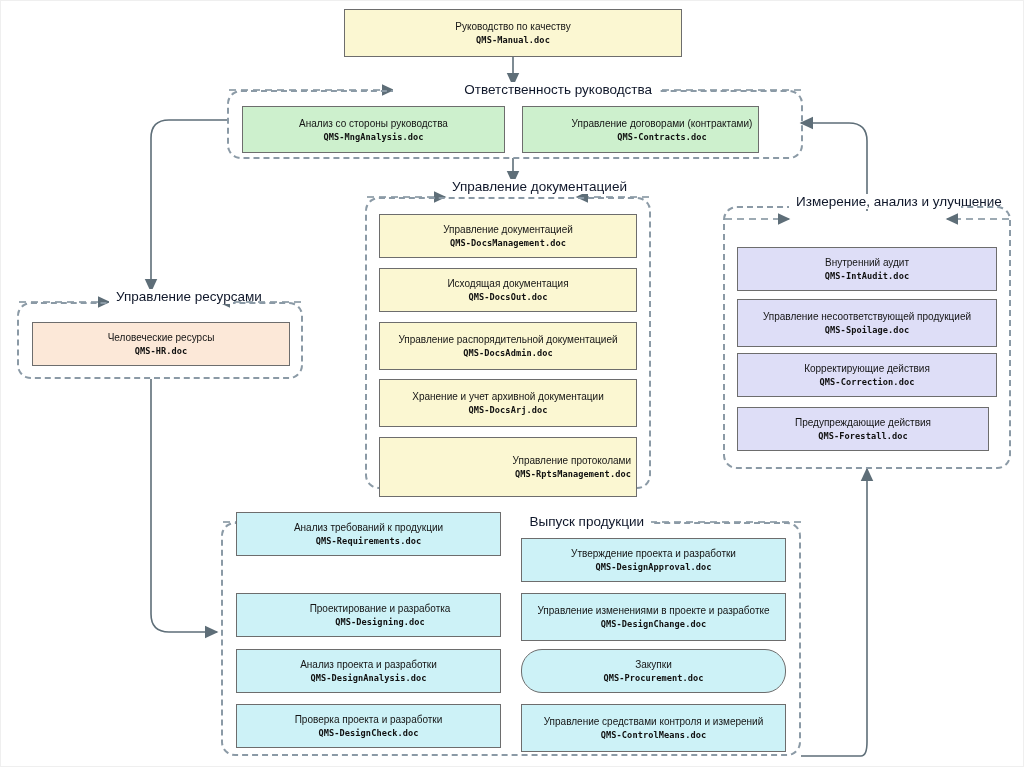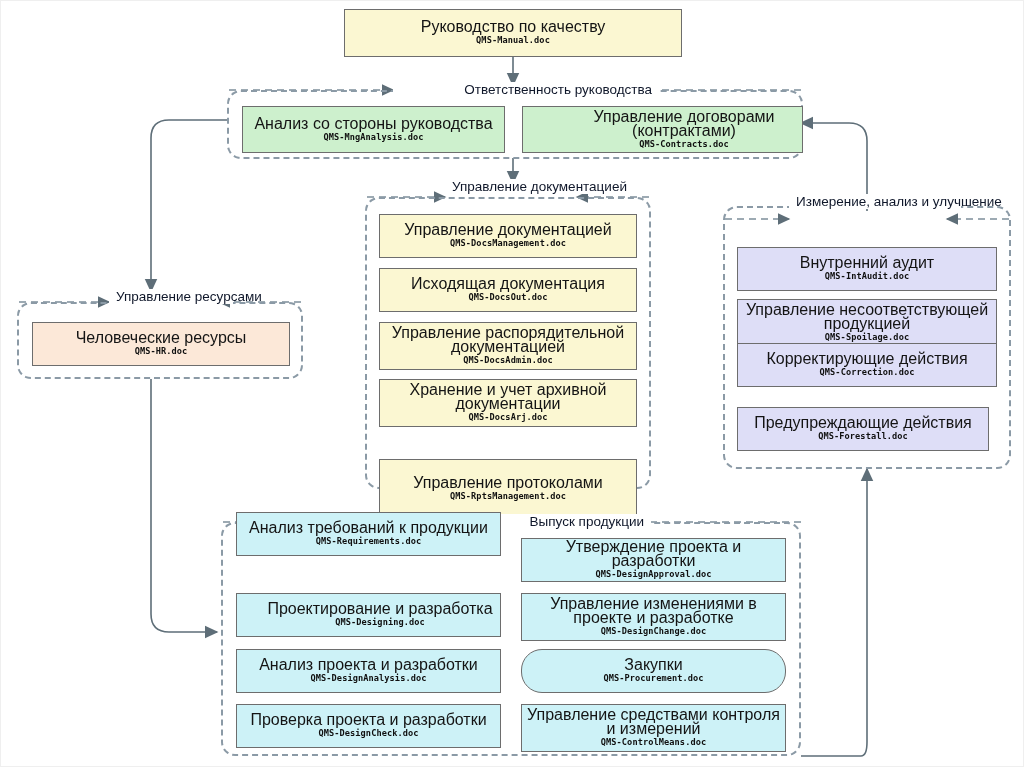--- a/index.html
+++ b/index.html
@@ -12,21 +12,21 @@
 
   
   .group{position:absolute;border:2px dashed #8b9aa6;border-radius:14px;box-sizing:border-box;background:transparent;}
   .group-title{position:absolute;text-align:right;background:#ffffff;
                font-size:13.5px;line-height:15px;color:#0f172a;padding:0 7px;white-space:nowrap;}
 
   
   .docbox{position:absolute;box-sizing:border-box;border:1px solid #6d6d6d;
           display:flex;flex-direction:column;align-items:center;justify-content:center;
           text-align:center;padding:3px 5px;}
-  .docbox .t{font-size:16px;line-height:14px;color:#141414;}
+  .docbox .t{font-size:10px;line-height:14px;color:#141414;}
   .docbox .f{font-family:"DejaVu Sans Mono","Liberation Mono",monospace;
              font-size:8.6px;line-height:11px;color:#101010;font-weight:bold;letter-spacing:.1px;margin-top:1px;}
 
   .c-yellow{background:#fbf7d2;}
   .c-green {background:#cdf0cd;}
   .c-purple{background:#dedef7;}
   .c-cyan  {background:#cdf2f7;}
   .c-peach {background:#fce8d8;}
 </style>
 </head>
@@ -74,21 +74,21 @@
     <span class="f">QMS-Manual.doc</span>
   </div>
 
   <div class="group" style="left:226px;top:89px;width:576px;height:69px;"></div>
   <div class="group-title" style="left:392px;top:81px;width:252px;">Ответственность руководства</div>
 
   <div class="docbox c-green" style="left:241px;top:105px;width:263px;height:47px;">
     <span class="t">Анализ со стороны руководства</span>
     <span class="f">QMS-MngAnalysis.doc</span>
   </div>
-  <div class="docbox c-green" style="left:521px;top:105px;width:281px;height:47px;padding-left:48px;">
+  <div class="docbox c-green" style="left:521px;top:105px;width:237px;height:47px;padding-left:48px;">
     <span class="t">Управление договорами (контрактами)</span>
     <span class="f">QMS-Contracts.doc</span>
   </div>
 
   <div class="group" style="left:364px;top:196px;width:286px;height:292px;"></div>
   <div class="group-title" style="left:444px;top:178px;width:132px;">Управление документацией</div>
 
   <div class="docbox c-yellow" style="left:378px;top:213px;width:258px;height:44px;">
     <span class="t">Управление документацией</span>
     <span class="f">QMS-DocsManagement.doc</span>
@@ -98,39 +98,39 @@
     <span class="f">QMS-DocsOut.doc</span>
   </div>
   <div class="docbox c-yellow" style="left:378px;top:321px;width:258px;height:48px;">
     <span class="t">Управление распорядительной документацией</span>
     <span class="f">QMS-DocsAdmin.doc</span>
   </div>
   <div class="docbox c-yellow" style="left:378px;top:378px;width:258px;height:48px;">
     <span class="t">Хранение и учет архивной документации</span>
     <span class="f">QMS-DocsArj.doc</span>
   </div>
-  <div class="docbox c-yellow" style="left:378px;top:458px;width:258px;height:60px;">
+  <div class="docbox c-yellow" style="left:378px;top:436px;width:258px;height:60px;align-items:flex-end;">
     <span class="t">Управление протоколами</span>
     <span class="f">QMS-RptsManagement.doc</span>
   </div>
 
   <div class="group" style="left:722px;top:205px;width:288px;height:263px;"></div>
   <div class="group-title" style="left:788px;top:193px;width:158px;">
     <span>Измерение, анализ и улучшение</span>
   </div>
 
   <div class="docbox c-purple" style="left:736px;top:298px;width:260px;height:48px;">
     <span class="t">Управление несоответствующей продукцией</span>
     <span class="f">QMS-Spoilage.doc</span>
   </div>
   <div class="docbox c-purple" style="left:736px;top:246px;width:260px;height:44px;">
     <span class="t">Внутренний аудит</span>
     <span class="f">QMS-IntAudit.doc</span>
   </div>
-  <div class="docbox c-purple" style="left:736px;top:342px;width:260px;height:44px;">
+  <div class="docbox c-purple" style="left:736px;top:352px;width:260px;height:44px;">
     <span class="t">Корректирующие действия</span>
     <span class="f">QMS-Correction.doc</span>
   </div>
   <div class="docbox c-purple" style="left:736px;top:406px;width:252px;height:44px;">
     <span class="t">Предупреждающие действия</span>
     <span class="f">QMS-Forestall.doc</span>
   </div>
 
   <div class="group" style="left:16px;top:301px;width:286px;height:77px;"></div>
   <div class="group-title" style="left:108px;top:288px;width:110px;">Управление ресурсами</div>

